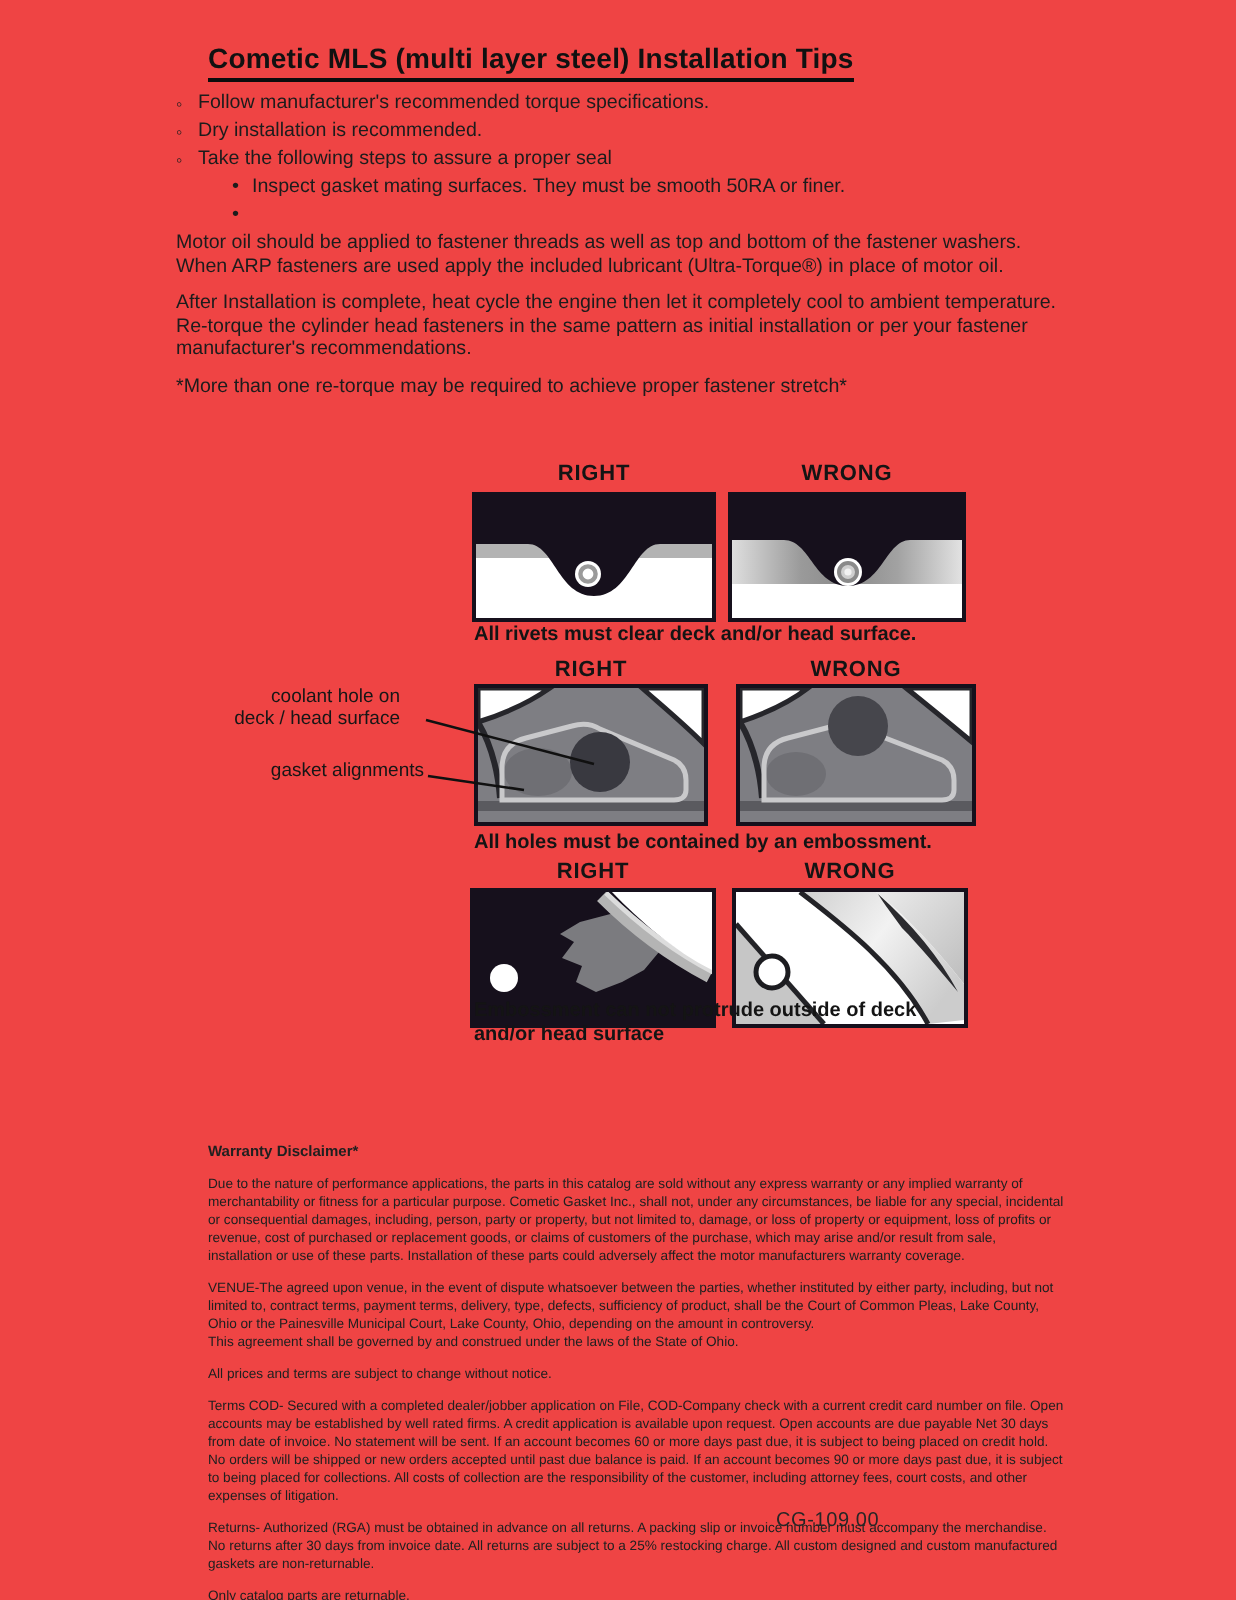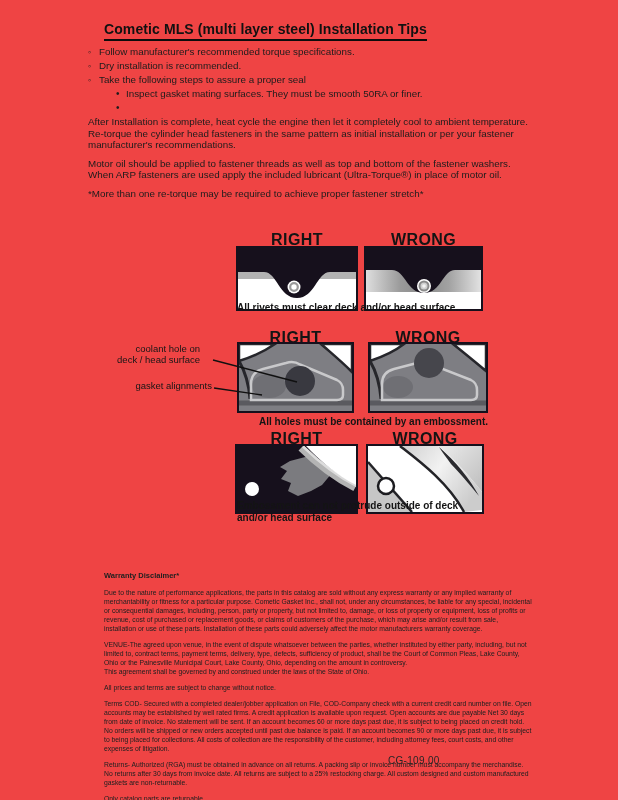--- a/index.html
+++ b/index.html
@@ -18,21 +18,21 @@
   .b1 .m1{position:absolute;left:0;top:0;font-size:9px;}
   .b2{position:relative;padding-left:38px;}
   .b2 .m2{position:absolute;left:28px;top:0;font-size:10px;}
   .diesel{position:absolute;left:88px;top:116px;width:442px;}
   .diesel h2{font-size:12px;font-weight:bold;margin:0 0 6px 0;color:#131313;}
   .diesel p{font-size:9.8px;line-height:11.5px;margin:0 0 7px 0;}
   .drow{position:absolute;left:0;width:618px;}
   .row1{top:231px;height:98px;}
   .row2{top:329px;height:100px;}
   .row3{top:430px;height:115px;}
-  .dlabel{position:absolute;top:0;font-size:16px;font-weight:bold;text-align:center;color:#141414;letter-spacing:0.4px;}
+  .dlabel{position:absolute;top:0;font-size:11px;font-weight:bold;text-align:center;color:#141414;letter-spacing:0.4px;}
   .dsvg{position:absolute;display:block;}
   .dcap{position:absolute;font-size:10px;font-weight:bold;color:#141414;line-height:12px;white-space:pre-line;}
   .ann{position:absolute;font-size:9.5px;line-height:11px;text-align:right;color:#161616;white-space:pre-line;}
   .leaders{position:absolute;}
   .footer{position:absolute;left:104px;top:571px;width:428px;color:#202020;}
   .footer h3{font-size:7.5px;font-weight:bold;margin:0 0 8px 0;}
   .wp{font-size:6.8px;line-height:9px;margin:0 0 7px 0;white-space:pre-line;}
   .pagenum{position:absolute;left:388px;top:755px;font-size:10px;color:#262626;letter-spacing:0.3px;}
 </style>
 </head>
@@ -44,22 +44,22 @@
 
   <div class="tips">
     <div class="b1"><span class="m1">◦</span><span>Follow manufacturer's recommended torque specifications.</span></div>
     <div class="b1"><span class="m1">◦</span><span>Dry installation is recommended.</span></div>
     <div class="b1"><span class="m1">◦</span><span>Take the following steps to assure a proper seal</span></div>
     <div class="b2"><span class="m2">•</span><span>Inspect gasket mating surfaces.  They must be smooth 50RA or finer.</span></div>
     <div class="b2"><span class="m2">•</span></div>
   </div>
 
   <div class="diesel">
+    <p>Motor oil should be applied to fastener threads as well as top and bottom of the fastener washers. When ARP fasteners are used apply the included lubricant (Ultra-Torque®) in place of motor oil.</p>
     <p>After Installation is complete, heat cycle the engine then let it completely cool to ambient temperature. Re-torque the cylinder head fasteners in the same pattern as initial installation or per your fastener manufacturer's recommendations.</p>
-    <p>Motor oil should be applied to fastener threads as well as top and bottom of the fastener washers. When ARP fasteners are used apply the included lubricant (Ultra-Torque®) in place of motor oil.</p>
     <p>*More than one re-torque may be required to achieve proper fastener stretch*</p>
   </div>
 
   <div class="drow row1">
     <div class="dlabel" style="left:236px;width:122px;">RIGHT</div>
     <div class="dlabel" style="left:364px;width:119px;">WRONG</div>
 
     <svg class="dsvg" style="left:236px;top:15px;" width="122" height="65" viewBox="0 0 122 65">
       <rect x="1" y="1" width="120" height="63" fill="#ffffff"></rect>
       <rect x="2" y="26" width="118" height="7" fill="#b3b3b3"></rect>
@@ -81,21 +81,21 @@
       </defs>
       <rect x="1" y="1" width="117" height="63" fill="#ffffff"></rect>
       <rect x="2" y="24" width="115" height="22" fill="url(#g1)"></rect>
       <path d="M2,2 H117 V24 H91 C79,24 77,47 60,47 C43,47 41,24 28,24 H2 Z" fill="#16101c"></path>
       <circle cx="60" cy="40" r="7" fill="#ffffff"></circle>
       <circle cx="60" cy="40" r="4.5" fill="#cfcfcf" stroke="#8a8a8a" stroke-width="2"></circle>
       <circle cx="60" cy="40" r="1.8" fill="#f2f2f2"></circle>
       <rect x="1" y="1" width="117" height="63" fill="none" stroke="#16101c" stroke-width="2"></rect>
     </svg>
 
-    <div class="dcap" style="left:237px;top:71px;width:280px;">All rivets must clear deck and/or head surface.</div>
+    <div class="dcap" style="left:237px;top:81px;width:280px;">All rivets must clear deck and/or head surface.</div>
   </div>
 
   <div class="drow row2">
     <div class="dlabel" style="left:237px;width:117px;">RIGHT</div>
     <div class="dlabel" style="left:368px;width:120px;">WRONG</div>
 
     <div class="ann" style="left:84px;top:14px;width:116px;">coolant hole on
 deck / head surface</div>
     <div class="ann" style="left:96px;top:51px;width:116px;">gasket alignments</div>
 
@@ -121,21 +121,21 @@
       <path d="M14,58 L14,42 C14,34 18,29 26,27 L49,21 C54,19.5 59,20 63,22.5 L103,38 C107,40 109,43.5 109,48 L109,53 C109,56.5 106.5,58 103,58 Z" fill="none" stroke="#c9c9cb" stroke-width="2.5"></path>
       <circle cx="61" cy="21" r="15" fill="#46464c"></circle>
       <rect x="1" y="1" width="118" height="69" fill="none" stroke="#16101c" stroke-width="2"></rect>
     </svg>
 
     <svg class="leaders" style="left:208px;top:23px;" width="100" height="50" viewBox="0 0 100 50">
       <line x1="5" y1="8" x2="89" y2="30" stroke="#101010" stroke-width="1.3"></line>
       <line x1="6" y1="36" x2="54" y2="43" stroke="#101010" stroke-width="1.3"></line>
     </svg>
 
-    <div class="dcap" style="left:237px;top:87px;width:251px;text-align:right;">All holes must be contained by an embossment.</div>
+    <div class="dcap" style="left:237px;top:87px;width:251px;text-align:left;">All holes must be contained by an embossment.</div>
   </div>
 
   <div class="drow row3">
     <div class="dlabel" style="left:235px;width:123px;">RIGHT</div>
     <div class="dlabel" style="left:366px;width:118px;">WRONG</div>
 
     <svg class="dsvg" style="left:235px;top:14px;" width="123" height="70" viewBox="0 0 123 70">
       <rect x="1" y="1" width="121" height="68" fill="#16101c"></rect>
       <polygon points="55,17 74,12 89,21 97,29 92,35 87,41 76,47 63,52 53,47 56,39 46,35 52,27 45,23" fill="#7b7b7f"></polygon>
       <path d="M66,4 C81,19 99,33 120,44" fill="none" stroke="#b4b4b4" stroke-width="7"></path>

